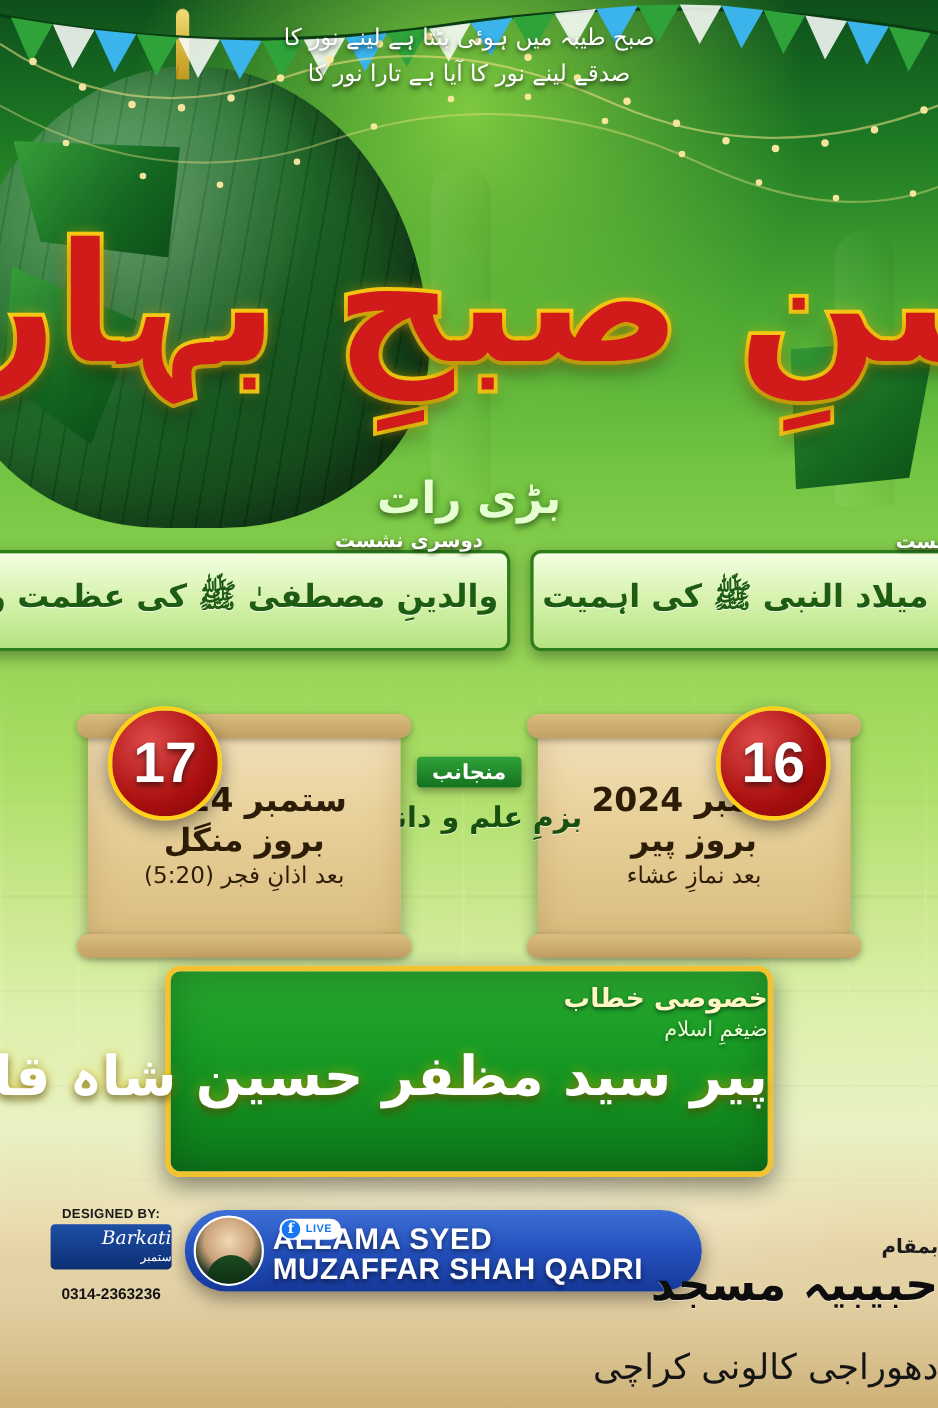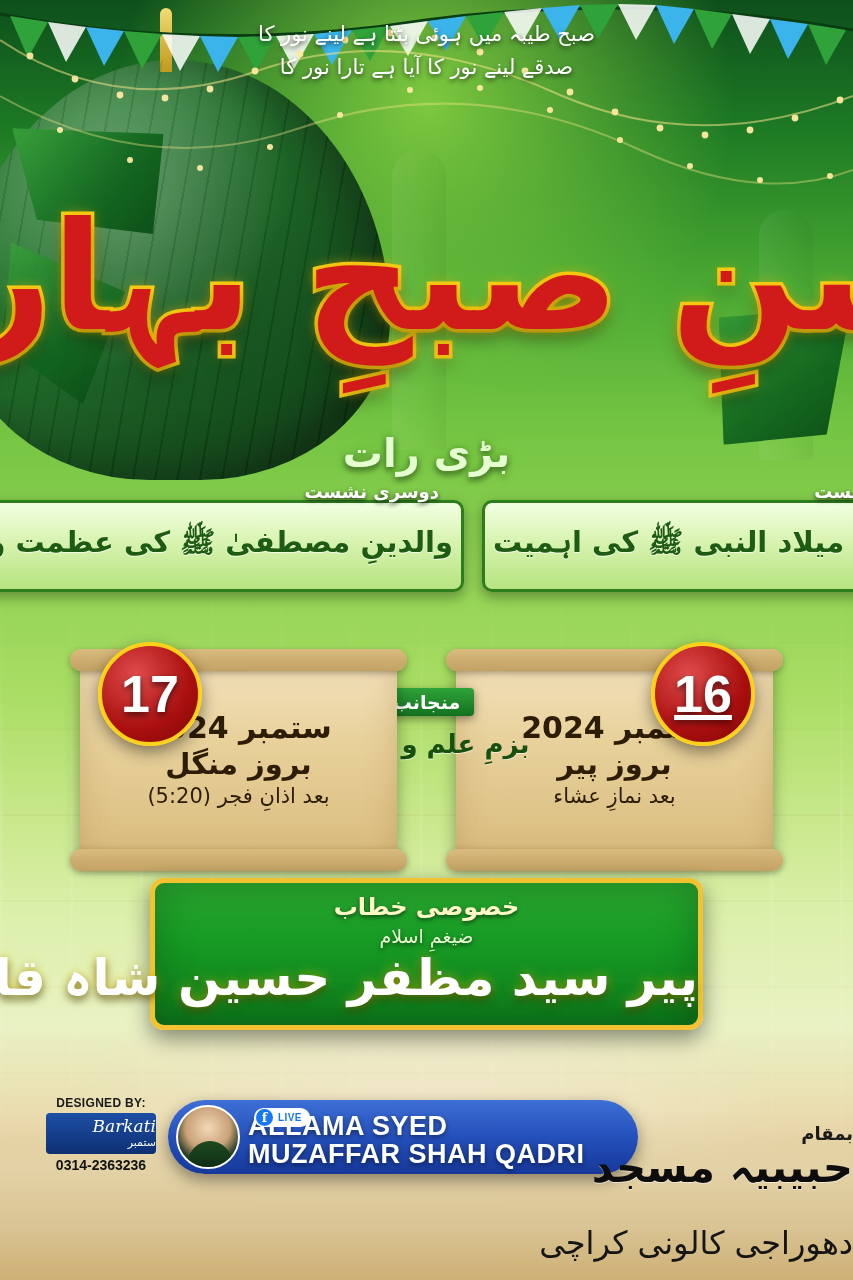--- a/index.html
+++ b/index.html
@@ -204,21 +204,21 @@
   .scrolls {
     position: absolute;
     left: 80px; right: 80px; top: 640px;
     height: 230px;
     display: flex;
     flex-direction: row-reverse;
     justify-content: space-between;
   }
   .scroll {
     position: relative;
-    width: 317px; height: 200px;
+    width: 284px; height: 200px;
     margin-top: 20px;
     background: linear-gradient(180deg, #f3e2bd 0%, #e8d19b 40%, #d9bc7e 100%);
     border-radius: 8px;
     box-shadow: 0 6px 16px rgba(0,0,0,.35), inset 0 0 30px rgba(160,120,60,.35);
     display: flex;
     align-items: center;
     justify-content: center;
   }
   .scroll:before, .scroll:after {
     content: "";
@@ -251,21 +251,21 @@
     border-radius: 50%;
     background: radial-gradient(circle at 35% 30%, #e04b4b, #aa0f0f 60%, #7d0606 100%);
     border: 4px solid #ffd11a;
     box-shadow: 0 6px 16px rgba(0,0,0,.45);
     display: flex; align-items: center; justify-content: center;
     color: #fff;
     font-size: 52px;
     font-weight: bold;
     text-shadow: 0 3px 6px rgba(0,0,0,.6);
   }
-  .daybadge.right { right: 18px; text-decoration: underline; }
+  .daybadge.right { right: 18px; }
   .daybadge.left  { left: 18px; }
 
   .center-chip {
     position: absolute;
     left: 50%; top: 48px;
     transform: translateX(-50%);
     text-align: center;
   }
   .center-chip .chip-top {
     display: inline-block;
@@ -283,26 +283,25 @@
     font-weight: bold;
     color: #17500f;
     line-height: 1.4;
     text-shadow: 0 1px 0 rgba(255,255,255,.6);
   }
 
   
   .speaker-panel {
     position: absolute;
     left: 150px; right: 150px; top: 878px;
-    height: 152px;
+    height: 192px;
     background: linear-gradient(180deg, #2aa82f 0%, #179b24 40%, #0d7a1b 100%);
     border: 5px solid #f2c230;
     border-radius: 14px;
     box-shadow: 0 8px 22px rgba(0,0,0,.45), inset 0 0 40px rgba(0,0,0,.25);
-    text-align: center;
     padding-top: 10px;
   }
   .speaker-panel .sp-top {
     font-size: 24px; color: #fff8c6; font-weight: bold;
     text-shadow: 0 2px 4px rgba(0,0,0,.55);
   }
   .speaker-panel .sp-sub {
     margin-top: 4px;
     font-size: 19px; color: #eaffd4;
     text-shadow: 0 2px 4px rgba(0,0,0,.55);
@@ -329,21 +328,21 @@
     margin-top: 3px;
     background: linear-gradient(180deg,#1d4fa6,#0d2f72);
     color: #fff;
     border-radius: 4px;
     padding: 3px 0 5px;
     text-align: right;
   }
   .designer .d-logo .d-brand { font-family: "DejaVu Serif", serif; font-style: italic; font-size: 17px; }
   .designer .d-logo .d-urdu { font-size: 11px; }
   .designer .d-phone {
-    margin-top: 3px;
+    margin-top: 14px;
     font-size: 14px; font-weight: bold; color: #111;
   }
 
   
   .livebar {
     position: absolute;
     left: 168px; top: 1100px;
     width: 470px; height: 74px;
     background: linear-gradient(180deg, #3d6fd6 0%, #2450bb 50%, #16389a 100%);
     border-radius: 37px;

